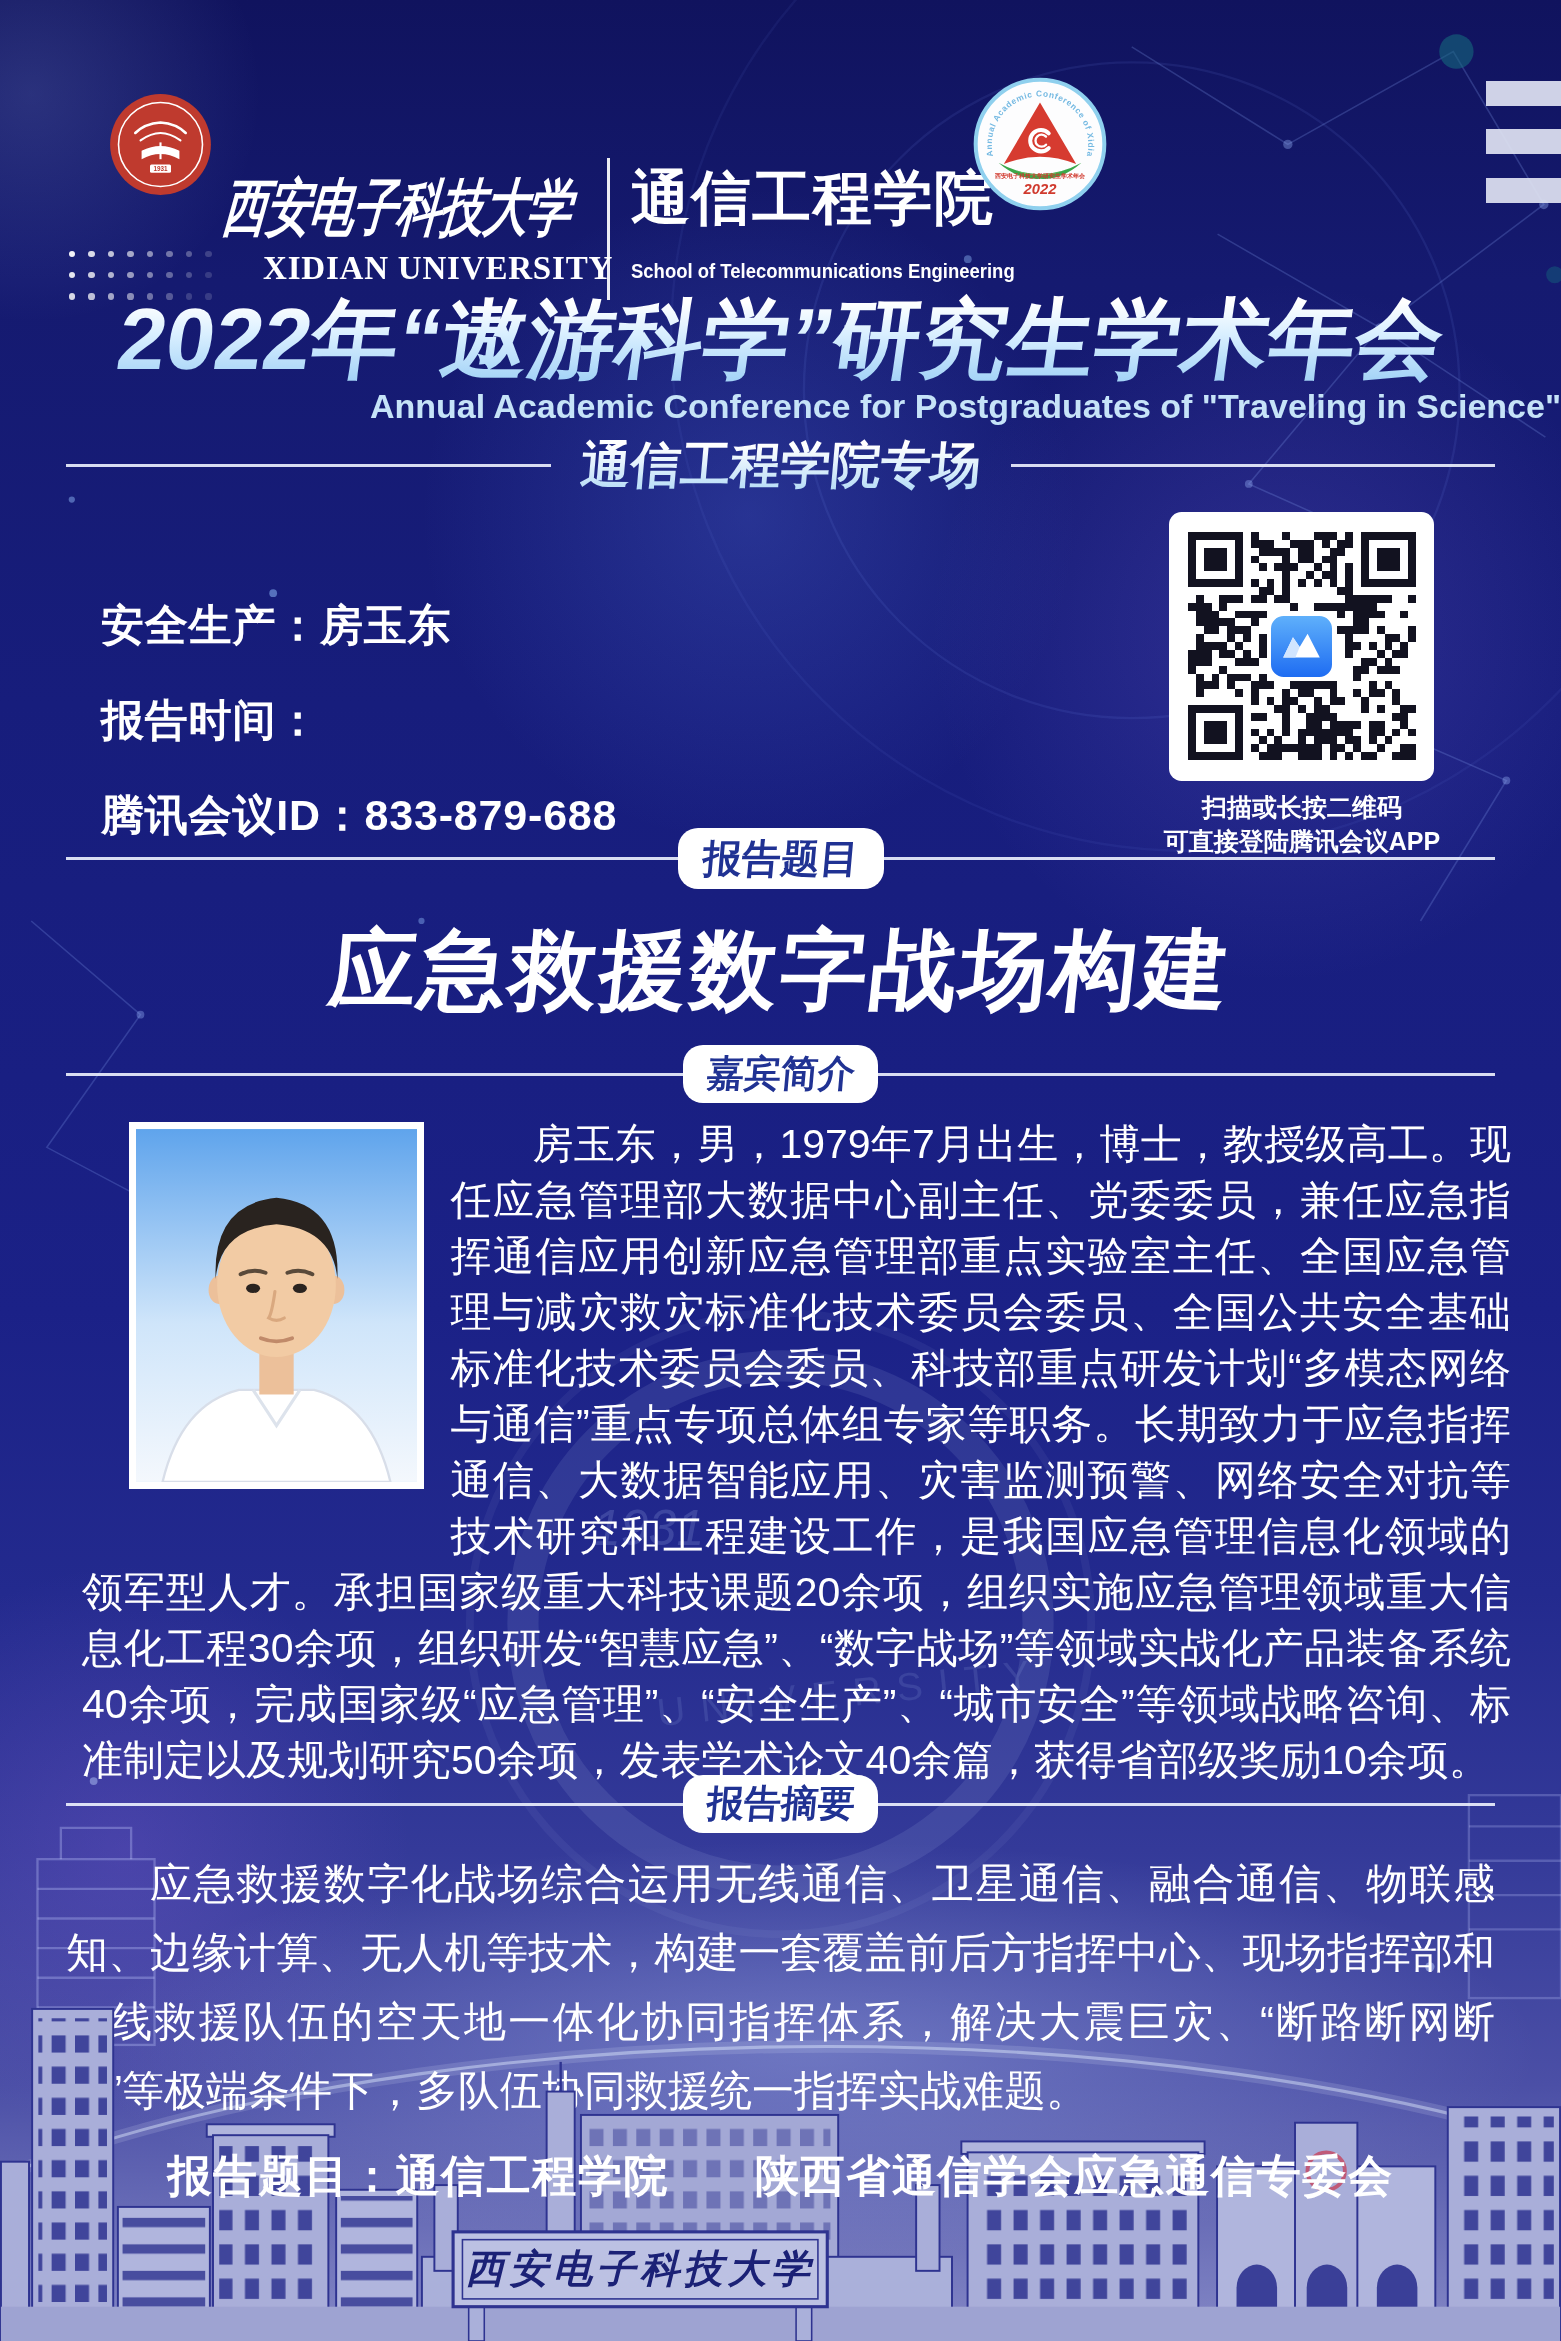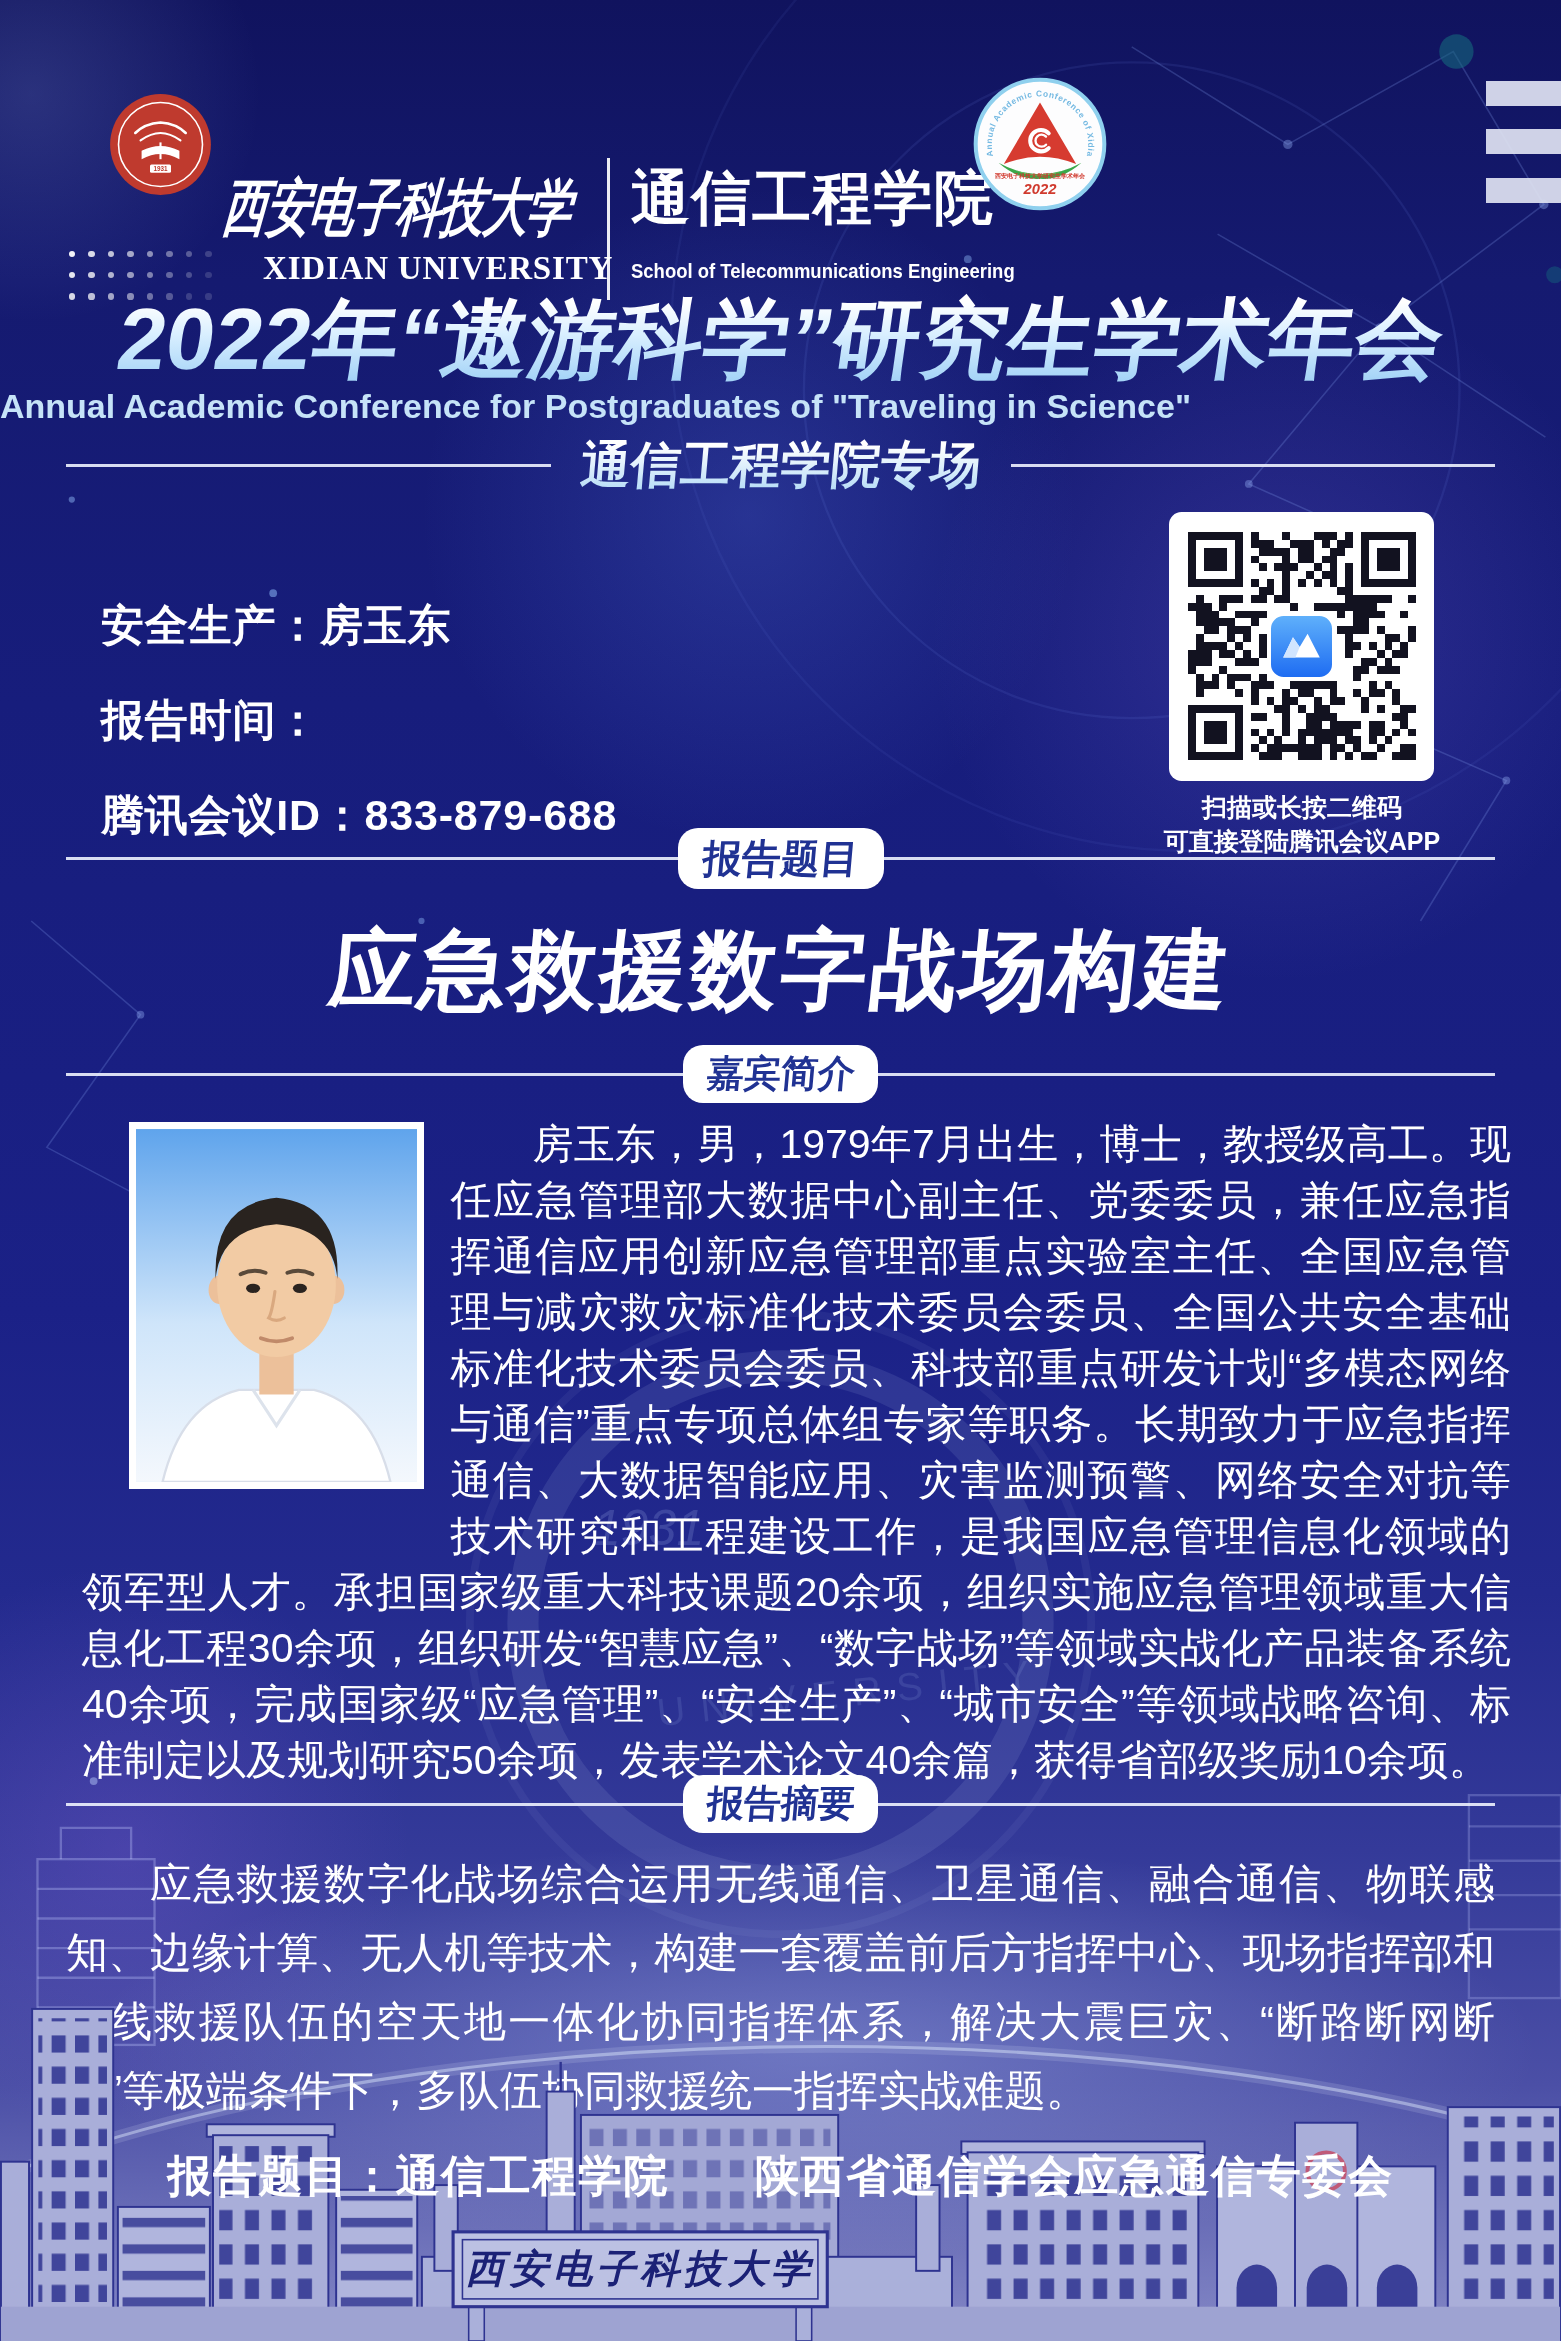--- a/index.html
+++ b/index.html
@@ -29,21 +29,21 @@
   .corner-bars{right:0;top:81px;display:flex;flex-direction:column;gap:23.4px;}
   .corner-bars i{display:block;width:75px;height:25px;background:#dfe3f2;opacity:.92;}
 
   .dot-grid{left:69px;top:251px;width:156px;display:grid;grid-template-columns:repeat(8,6.2px);gap:15px 13.3px;}
   .dot-grid i{width:6.2px;height:6.2px;border-radius:50%;background:#fff;}
 
   .main-title{left:0;right:0;top:281px;text-align:center;font-size:87px;font-weight:900;white-space:nowrap;
     transform:skewX(-8deg);
     background:linear-gradient(180deg,#ffffff 18%,#d9efff 45%,#8fc8f4 100%);
     -webkit-background-clip:text;background-clip:text;-webkit-text-fill-color:transparent;}
-  .subtitle-en{left:0;right:0;top:387px;text-align:left;font-size:34px;font-weight:700;color:#c6e3f8;white-space:nowrap;}
+  .subtitle-en{left:0;right:0;top:387px;text-align:right;font-size:34px;font-weight:700;color:#c6e3f8;white-space:nowrap;}
   .session-row{left:66px;right:66px;top:428px;height:75px;display:flex;align-items:center;gap:30px;}
   .session-row .line{flex:1;height:3.1px;background:#e9eefc;opacity:.92;}
   .session-text{font-size:50px;font-weight:900;transform:skewX(-5deg);white-space:nowrap;
     background:linear-gradient(180deg,#ffffff 20%,#a9d6f6 100%);
     -webkit-background-clip:text;background-clip:text;-webkit-text-fill-color:transparent;}
 
   .info{left:101px;top:600px;}
   .info-line{display:flex;font-size:43px;font-weight:800;height:50px;line-height:50px;margin-bottom:45px;white-space:nowrap;letter-spacing:0.8px;}
 
   .qr-card{left:1169px;top:512px;width:265px;height:269px;background:#fff;border-radius:12.5px;z-index:3;}

